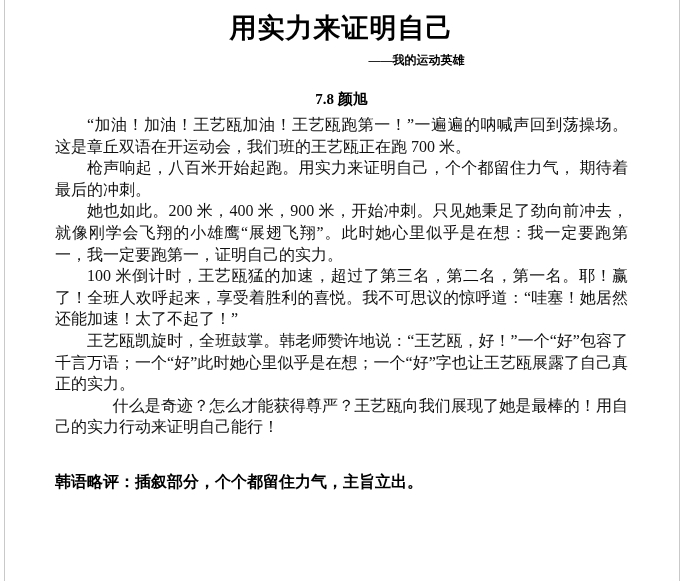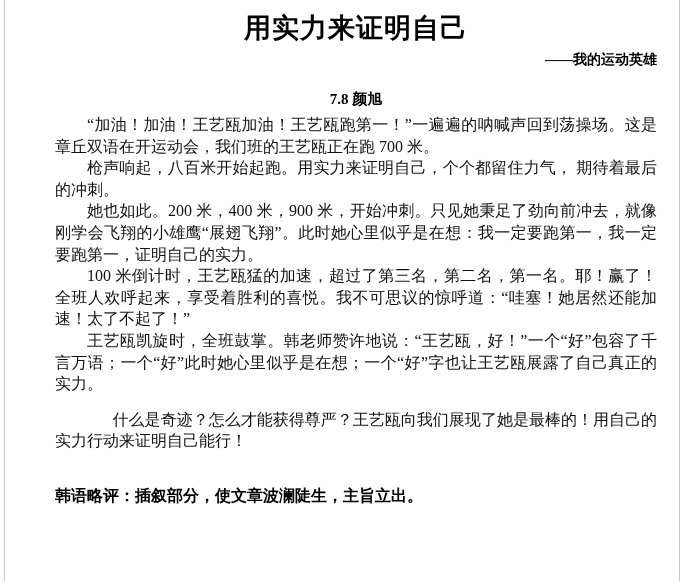--- a/index.html
+++ b/index.html
@@ -19,35 +19,35 @@
     position: absolute;
     top: 0;
     bottom: 0;
     width: 1px;
     background: #c9c9c9;
   }
   .edge-left  { left: 4px; }
   .edge-right { right: 5px; }
   .content {
     position: relative;
-    padding: 10px 28px 0 55px;
+    padding: 10px 57px 0 55px;
     color: #111111;
   }
   .essay-title {
     text-align: center;
     font-size: 27px;
     font-weight: bold;
     letter-spacing: 1px;
     line-height: 36px;
     color: #000000;
   }
   .essay-subtitle {
-    text-align: right;
+    text-align: center;
     padding-left: 150px;
-    font-size: 14px;
+    font-size: 12px;
     font-weight: bold;
     line-height: 24px;
     margin-top: 2px;
     color: #000000;
   }
   .essay-author {
     text-align: center;
     font-size: 15px;
     font-weight: bold;
     line-height: 22px;
@@ -58,21 +58,20 @@
     margin-top: 4px;
     font-size: 16px;
     line-height: 21.6px;
     text-align: justify;
   }
   .essay-body p {
     text-indent: 2em;
   }
   .essay-body p.deep-indent {
     text-indent: 3.6em;
-    margin-top: 14px;
   }
   .teacher-comment {
     margin-top: 33px;
     font-size: 16px;
     font-weight: bold;
     line-height: 22px;
     color: #000000;
   }
 </style>
 </head>
@@ -91,15 +90,15 @@
 
     <div class="essay-body">
       <p>“加油！加油！王艺瓯加油！王艺瓯跑第一！”一遍遍的呐喊声回到荡操场。这是章丘双语在开运动会，我们班的王艺瓯正在跑 700 米。</p>
       <p>枪声响起，八百米开始起跑。用实力来证明自己，个个都留住力气， 期待着最后的冲刺。</p>
       <p>她也如此。200 米，400 米，900 米，开始冲刺。只见她秉足了劲向前冲去，就像刚学会飞翔的小雄鹰“展翅飞翔”。此时她心里似乎是在想：我一定要跑第一，我一定要跑第一，证明自己的实力。</p>
       <p>100 米倒计时，王艺瓯猛的加速，超过了第三名，第二名，第一名。耶！赢了！全班人欢呼起来，享受着胜利的喜悦。我不可思议的惊呼道：“哇塞！她居然还能加速！太了不起了！”</p>
       <p>王艺瓯凯旋时，全班鼓掌。韩老师赞许地说：“王艺瓯，好！”一个“好”包容了千言万语；一个“好”此时她心里似乎是在想；一个“好”字也让王艺瓯展露了自己真正的实力。</p>
       <p class="deep-indent">什么是奇迹？怎么才能获得尊严？王艺瓯向我们展现了她是最棒的！用自己的实力行动来证明自己能行！</p>
     </div>
 
-    <div class="teacher-comment">韩语略评：插叙部分，使文章波澜陡生，主旨立出。</div>
+    <div class="teacher-comment">韩语略评：插叙部分，个个都留住力气，主旨立出。</div>
   </div>
 </div>
 
 </body></html>

